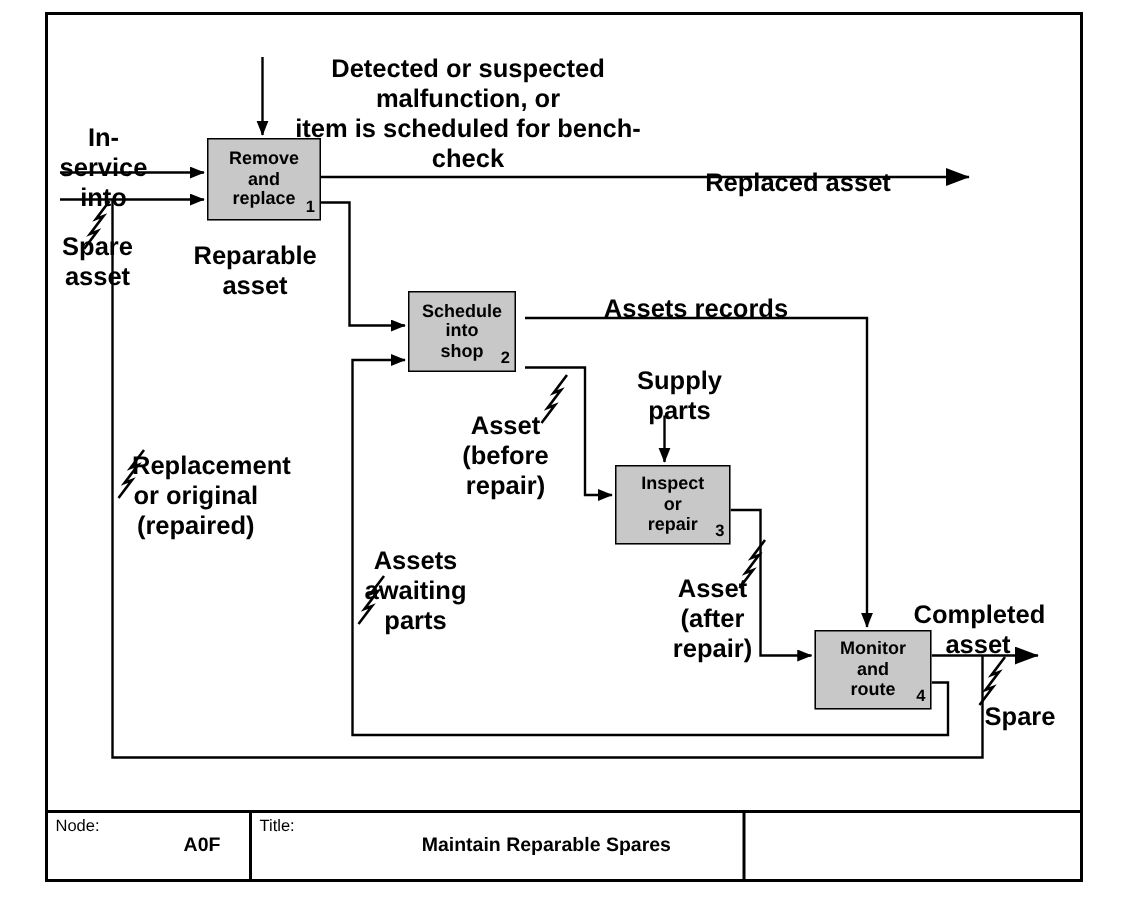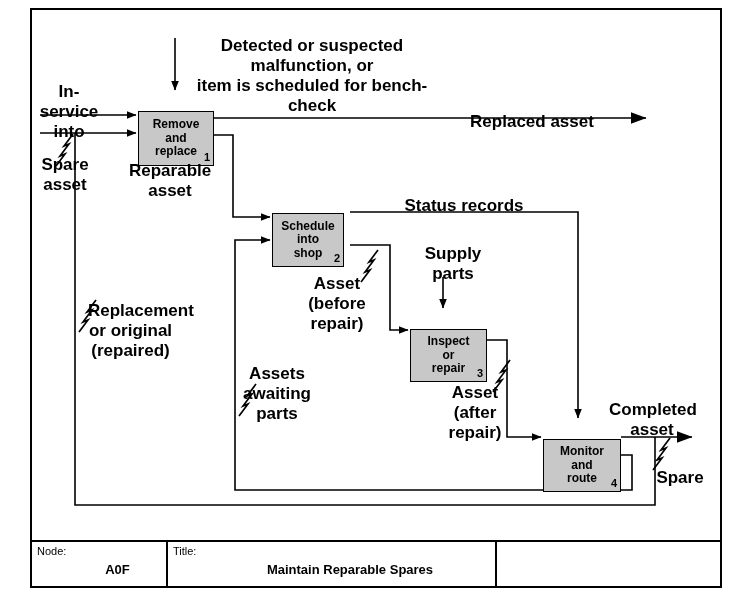--- a/index.html
+++ b/index.html
@@ -7,37 +7,37 @@
     position:relative;width:750px;height:600px;background:#ffffff;
     font-family:"Liberation Sans","DejaVu Sans",sans-serif;color:#000;overflow:hidden;
   }
   .frame{
     position:absolute;left:30px;top:8px;width:692px;height:580px;
     border:2px solid #000;box-sizing:border-box;background:#fff;
   }
   .wires{position:absolute;left:0;top:0;width:750px;height:600px;}
   .fbox{
     position:absolute;background:#c8c8c8;border:1.6px solid #000;box-sizing:border-box;
-    display:flex;align-items:center;justify-content:center;margin-top:19px;
+    display:flex;align-items:center;justify-content:center;
   }
   .fbox-label{
     font-weight:bold;font-size:12px;line-height:1.12;text-align:center;white-space:pre-line;
   }
   .fbox-num{
     position:absolute;right:3px;bottom:0px;font-size:11px;font-weight:bold;line-height:1;padding-bottom:2px;
   }
   .dlbl{
     position:absolute;font-size:17px;font-weight:bold;line-height:1.18;
     text-align:center;white-space:pre-line;
   }
   .footer{
     position:absolute;left:32px;top:540px;width:688px;height:46px;
     border-top:2px solid #000;display:flex;box-sizing:border-box;background:#fff;
   }
-  .fcell{display:flex;flex-direction:column;box-sizing:border-box;}
+  .fcell{display:flex;flex-direction:row;box-sizing:border-box;}
   .fcell.b-right{border-right:2px solid #000;}
   .fcell-lbl{font-size:11px;font-weight:normal;padding:3px 0 0 5px;}
   .fcell-val{
     flex:1;display:flex;align-items:center;justify-content:center;
     font-weight:bold;font-size:13px;padding-bottom:4px;margin-left:37px;
   }
 </style>
 </head>
 <body>
 
@@ -108,21 +108,21 @@
 
   <div class="dlbl" style="left:192px;top:36px;width:240px">Detected or suspected malfunction, or
 item is scheduled for bench-check</div>
   <div class="dlbl" style="left:34px;top:82px;width:70px">In-service
 into</div>
   <div class="dlbl" style="left:40px;top:155px;width:50px">Spare
 asset</div>
   <div class="dlbl" style="left:462px;top:112px;width:140px">Replaced asset</div>
   <div class="dlbl" style="left:129px;top:161px;width:82px">Reparable
 asset</div>
-  <div class="dlbl" style="left:399px;top:196px;width:130px">Status records</div>
+  <div class="dlbl" style="left:399px;top:196px;width:130px">Assets records</div>
   <div class="dlbl" style="left:303px;top:274px;width:68px">Asset
 (before
 repair)</div>
   <div class="dlbl" style="left:423px;top:244px;width:60px">Supply
 parts</div>
   <div class="dlbl" style="left:88px;top:301px;width:85px">Replacement
 or original
 (repaired)</div>
   <div class="dlbl" style="left:243px;top:364px;width:68px">Assets
 awaiting

